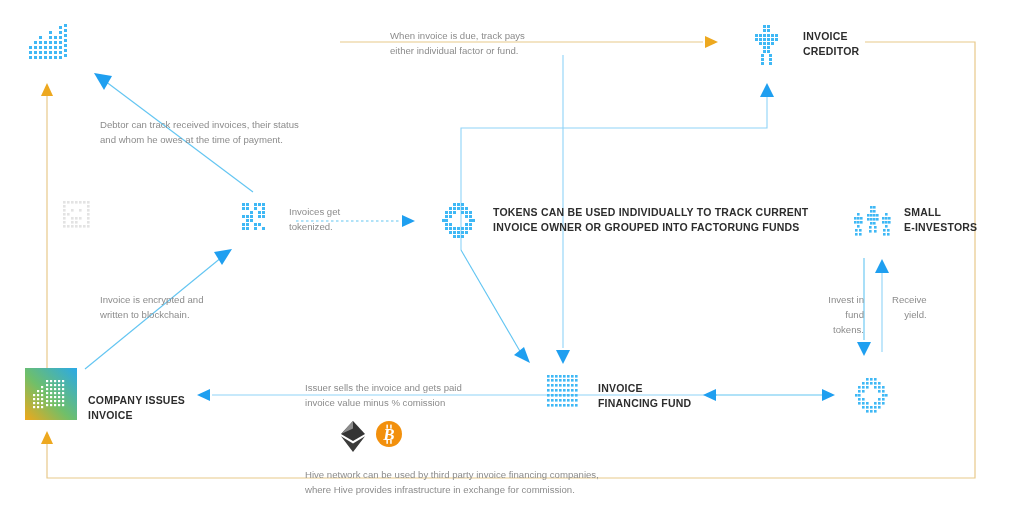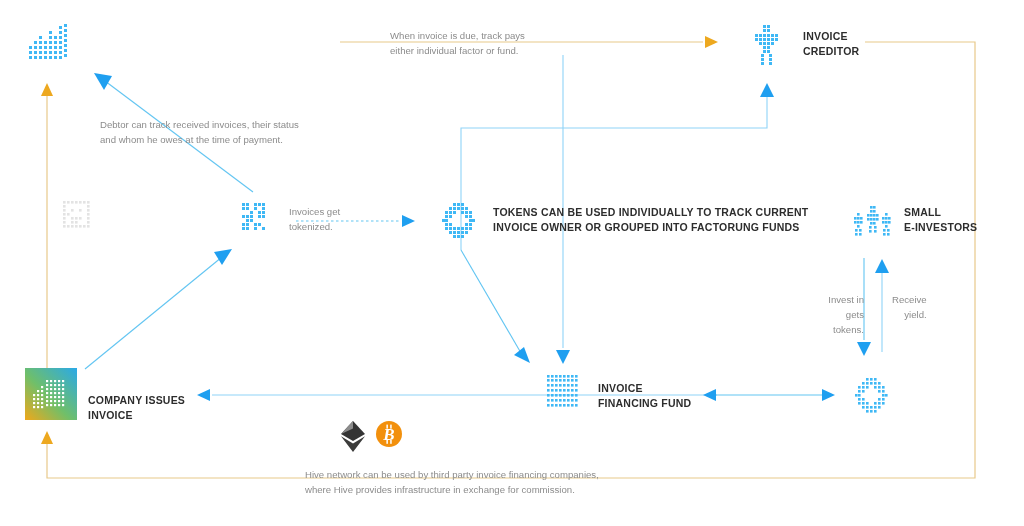--- a/index.html
+++ b/index.html
@@ -573,24 +573,28 @@
 
   <div class="flow-text" style="left:390px; top:29px;">When invoice is due, track pays
 either individual factor or fund.</div>
 
   <div class="flow-text" style="left:100px; top:118px;">Debtor can track received invoices, their status
 and whom he owes at the time of payment.</div>
 
   <div class="flow-text" style="left:289px; top:205px;">Invoices get
 tokenized.</div>
 
-
+  <div class="flow-text" style="left:100px; top:293px;">Invoice is encrypted and
+written to blockchain.</div>
+
+  <div class="flow-text" style="left:305px; top:381px;">Issuer sells the invoice and gets paid
+invoice value minus % comission</div>
 
   <div class="flow-text" style="left:816px; top:293px; text-align:right; width:48px;">Invest in
-gets tokens.</div>
+fund tokens.</div>
 
   <div class="flow-text" style="left:892px; top:293px;text-align:right;">Receive
 yield.</div>
 
   <div class="flow-text" style="left:305px; top:468px;">Hive network can be used by third party invoice financing companies,
 where Hive provides infrastructure in exchange for commission.</div>
 
 </div>
 
 </body></html>

